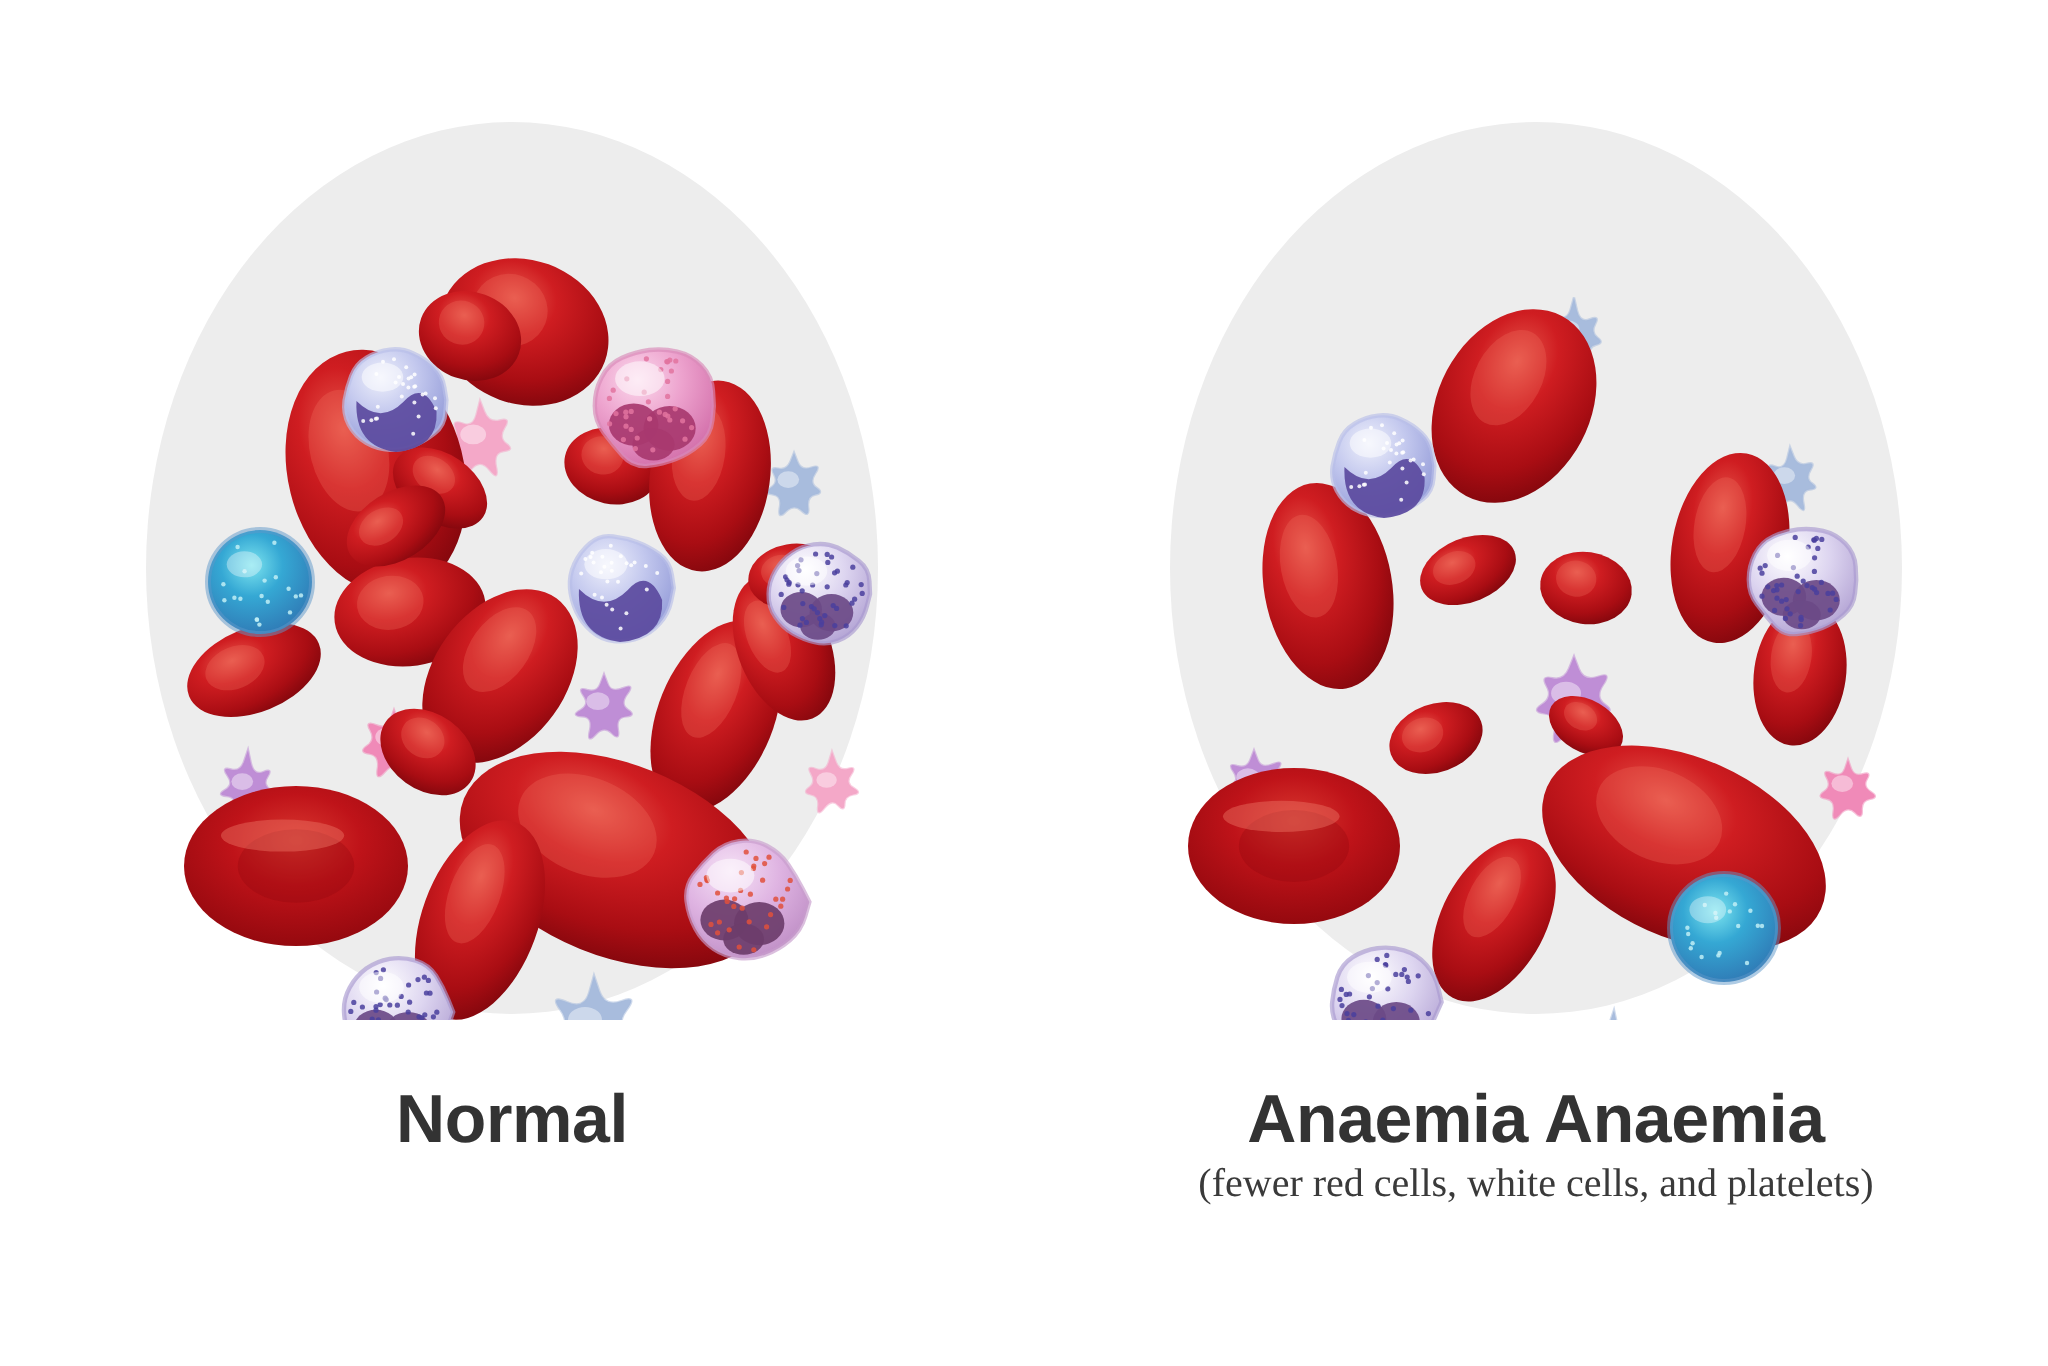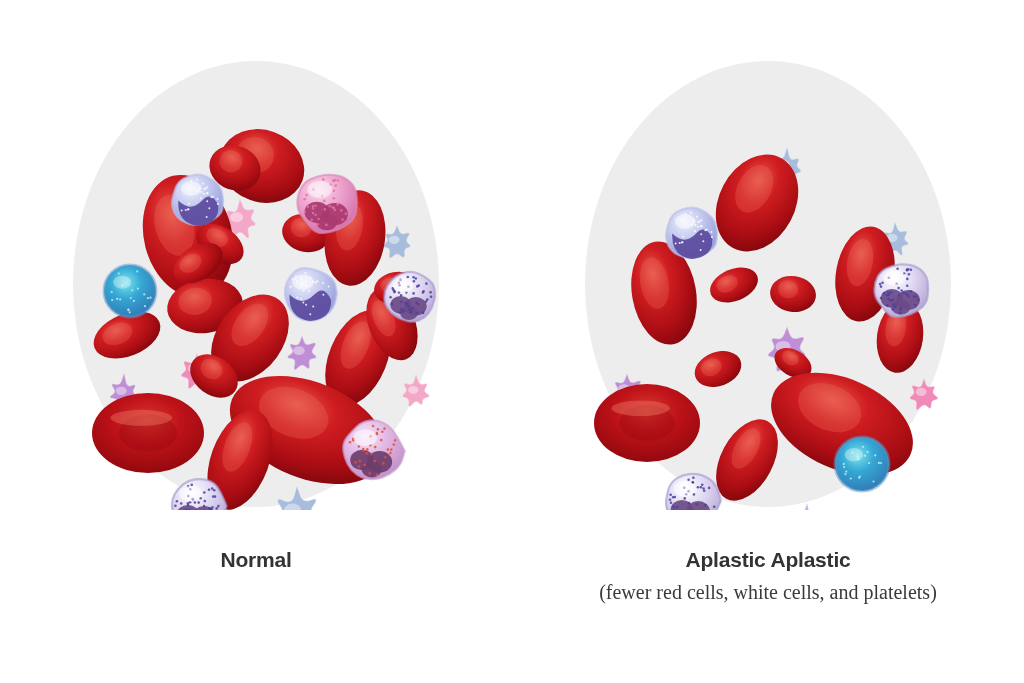--- a/index.html
+++ b/index.html
@@ -46,21 +46,21 @@
   .caption-block {
     position: absolute;
     left: 0;
     top: 543px;
     width: 512px;
     text-align: center;
   }
   .caption-title {
     font-family: "Liberation Sans", sans-serif;
     font-weight: bold;
-    font-size: 21px;
+    font-size: 34px;
     letter-spacing: -0.2px;
     color: #333333;
     line-height: 34px;
     white-space: nowrap;
   }
   .caption-sub {
     font-family: Liberation Serif, serif;
     font-weight: normal;
     font-size: 20px;
     color: #3a3a3a;
@@ -796,18 +796,18 @@
               <circle cx="332.1" cy="409.0" r="1.1" fill="#bfeef6" opacity="0.85"></circle>
               <circle cx="347.2" cy="419.7" r="1.1" fill="#bfeef6" opacity="0.85"></circle>
               <circle cx="357.1" cy="405.0" r="1.1" fill="#bfeef6" opacity="0.85"></circle>
               <ellipse cx="341.9" cy="396.82" rx="9.180000000000001" ry="6.75" fill="#ffffff" opacity="0.35"></ellipse>
             </g>
           </g>
       </svg>
     </div>
 
     <div class="caption-block">
-      <div class="caption-title">Aplastic Aplastic</div>
+      <div class="caption-title">Anaemia Anaemia</div>
       <div class="caption-sub">(fewer red cells, white cells, and platelets)</div>
     </div>
   </div>
 
 </div>
 
 </body></html>

